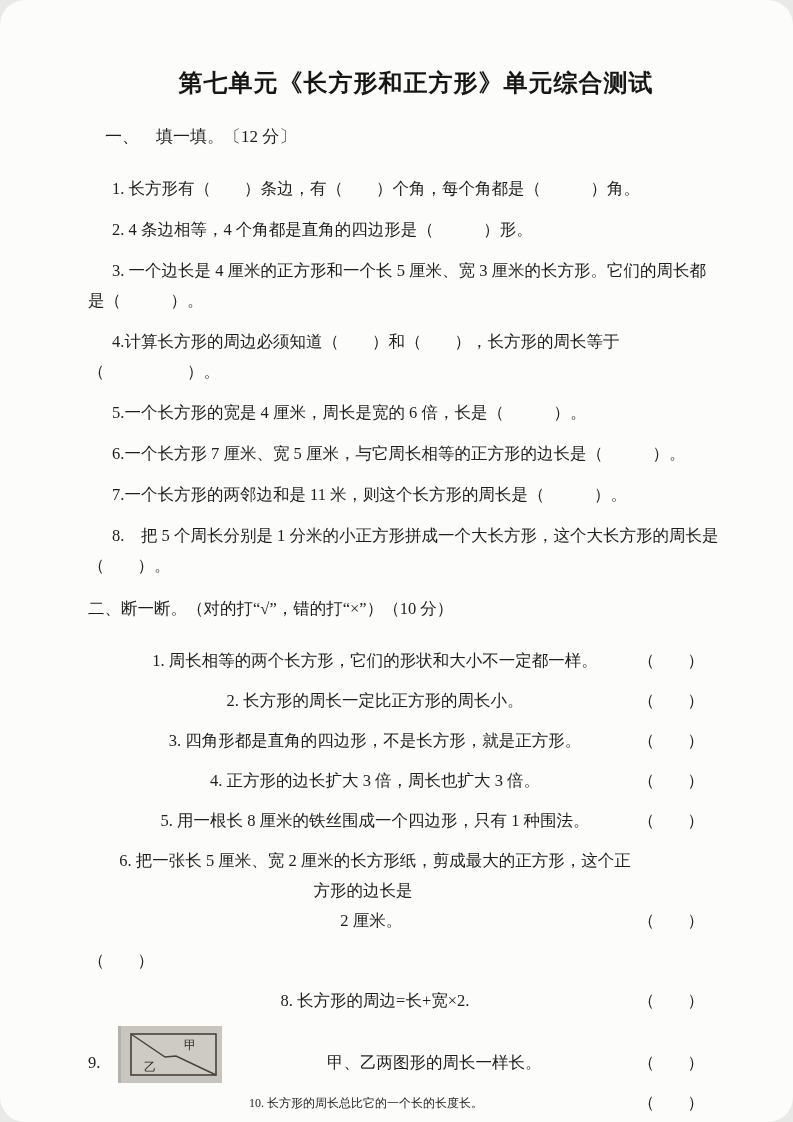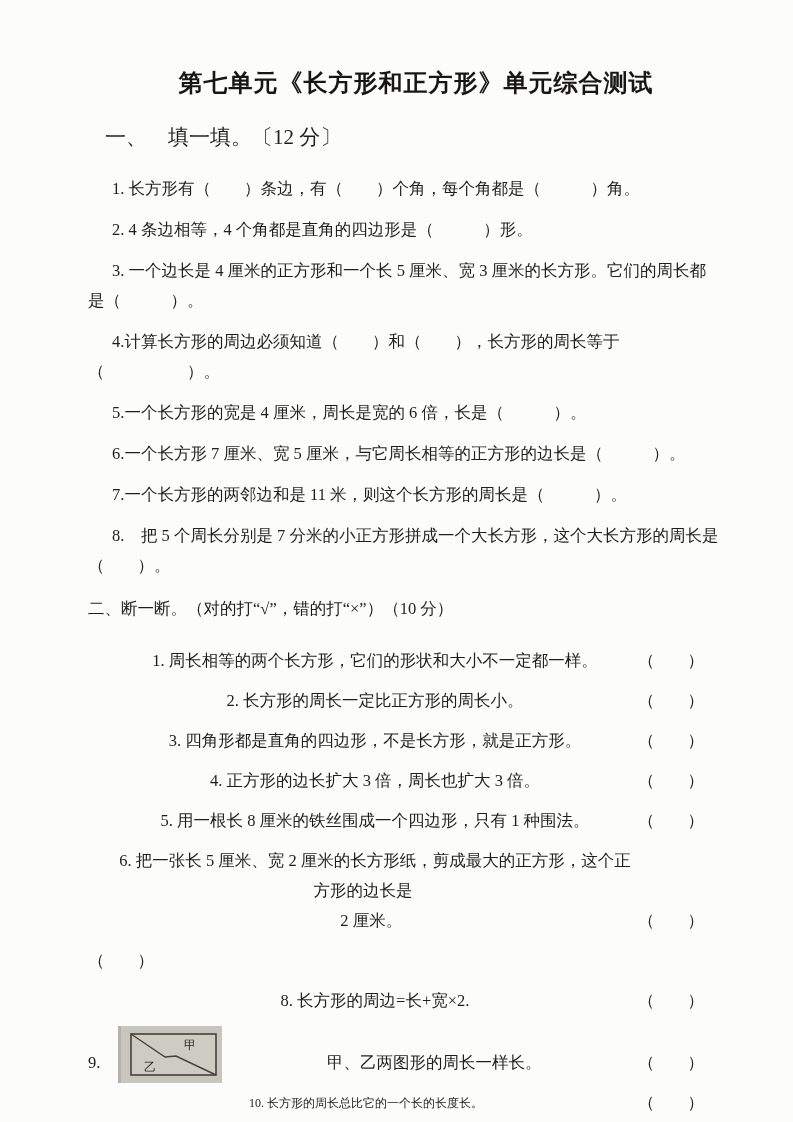--- a/index.html
+++ b/index.html
@@ -10,33 +10,34 @@
   }
   .page{
     position:relative;
     width:793px;height:1122px;
     margin:0 auto;
     background:#fcfcfb;
     color:#1f1e1d;
     box-sizing:border-box;
     padding:66px 49px 0 88px;
     overflow:hidden;
+    border-radius:25px;
   }
   .title{
     margin:0 0 0 0;
     font-size:24px;
     font-weight:bold;
     text-align:center;
     letter-spacing:1px;
     color:#171615;
     line-height:34px;
   }
   .sec1-heading{
     margin-top:26px;
-    font-size:21px;
+    font-size:17px;
     line-height:22px;
     padding-left:17px;
   }
   .fill-list{margin-top:26px;}
   .fill-item{
     font-size:16.5px;
     line-height:30px;
     margin-bottom:11px;
     text-indent:24px;
     white-space:pre-wrap;
@@ -91,21 +92,21 @@
 
   <div class="fill-list">
     <div class="fill-item">1. 长方形有（　　）条边，有（　　）个角，每个角都是（　　　）角。</div>
     <div class="fill-item">2. 4 条边相等，4 个角都是直角的四边形是（　　　）形。</div>
     <div class="fill-item">3. 一个边长是 4 厘米的正方形和一个长 5 厘米、宽 3 厘米的长方形。它们的周长都
 是（　　　）。</div>
     <div class="fill-item">4.计算长方形的周边必须知道（　　）和（　　），长方形的周长等于（　　　　　）。</div>
     <div class="fill-item">5.一个长方形的宽是 4 厘米，周长是宽的 6 倍，长是（　　　）。</div>
     <div class="fill-item">6.一个长方形 7 厘米、宽 5 厘米，与它周长相等的正方形的边长是（　　　）。</div>
     <div class="fill-item">7.一个长方形的两邻边和是 11 米，则这个长方形的周长是（　　　）。</div>
-    <div class="fill-item">8.　把 5 个周长分别是 7 分米的小正方形拼成一个大长方形，这个大长方形的周长是
+    <div class="fill-item">8.　把 5 个周长分别是 1 分米的小正方形拼成一个大长方形，这个大长方形的周长是
 （　　）。</div>
   </div>
 
   <div class="sec2-heading">二、断一断。（对的打“√”，错的打“×”）（10 分）</div>
 
   <div class="tf-list">
 
     <div class="tf-row">
       <span class="tf-text">1. 周长相等的两个长方形，它们的形状和大小不一定都一样。</span>
       <span class="tf-ans">（　　）</span>

